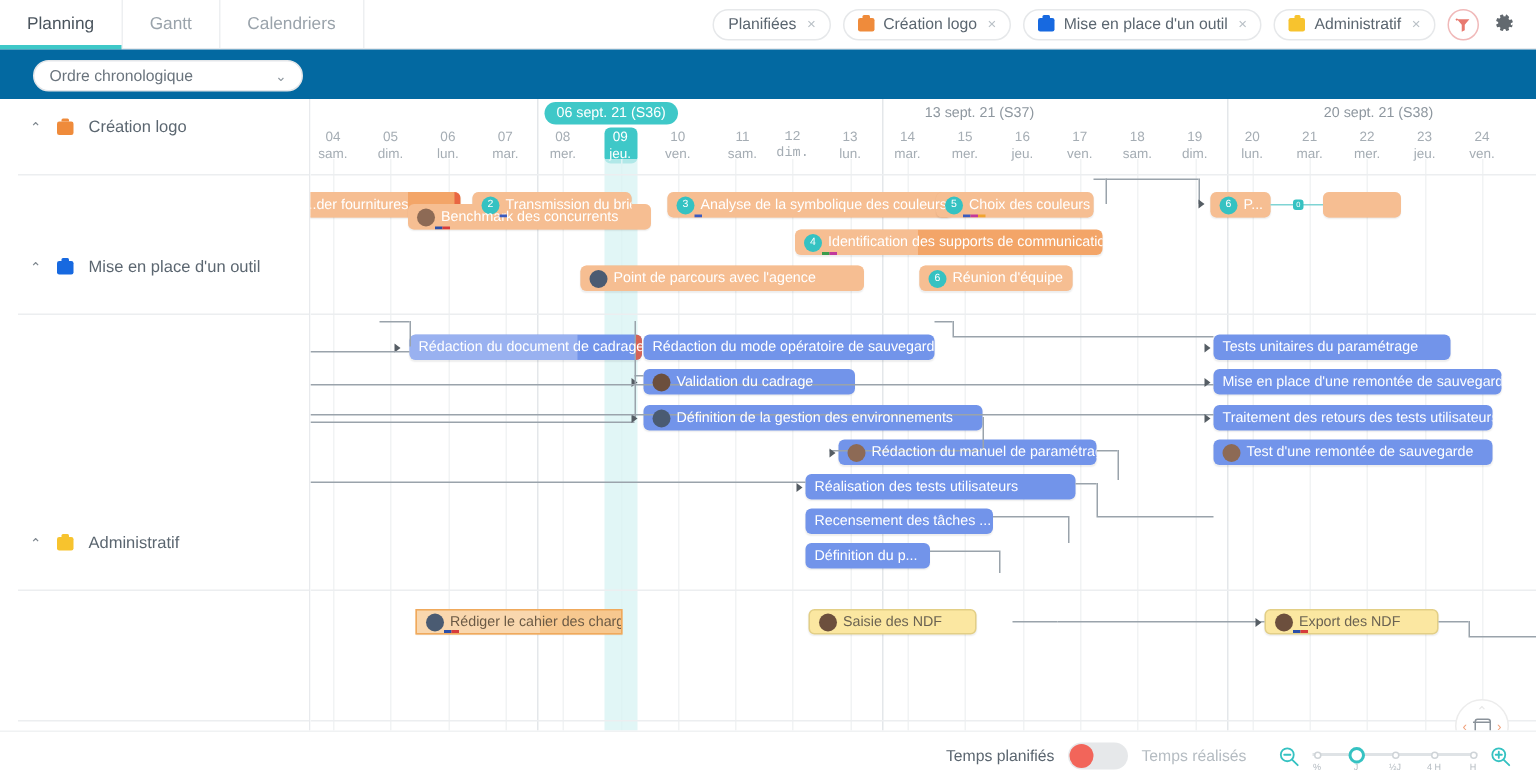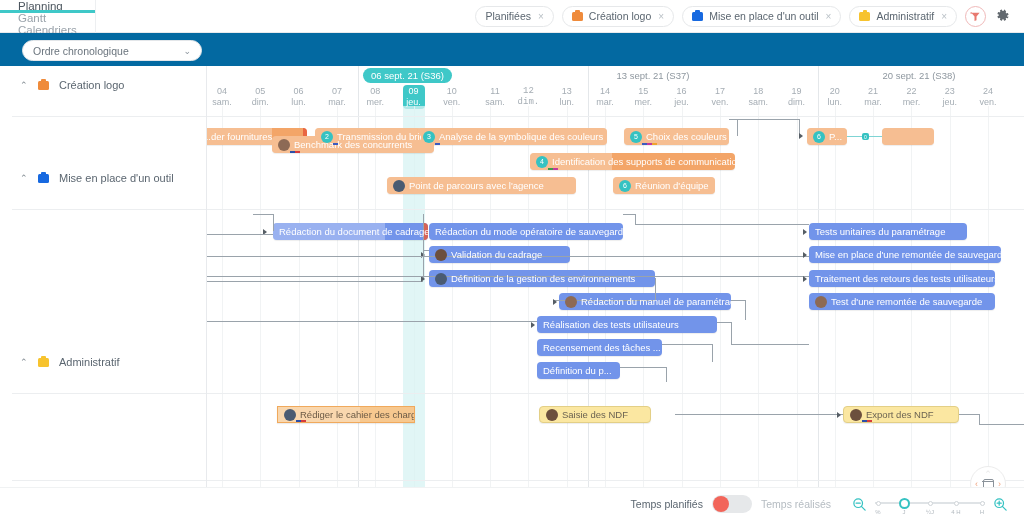--- a/index.html
+++ b/index.html
@@ -15,21 +15,21 @@
   }
 
   
   .topbar {
     height:33px; width:1024px;
     display:flex; align-items:stretch;
     border-bottom:1px solid #e8eaed;
     background:#fff;
     position:relative;
   }
-  .tabs { display:flex; align-items:stretch;flex-direction:column; }
+  .tabs { display:flex; align-items:stretch; }
   .tab {
     padding:0 18px;
     display:flex; align-items:center;
     font-size:11.5px; color:#9aa3ab;
     border-right:1px solid #edeff1;
     position:relative;
     cursor:pointer;
   }
   .tab.active { color:#4b555e; }
   .tab.active:after {
@@ -465,21 +465,21 @@
           <div class="endcap"></div>
         </div>
         <div class="bar orange" style="left: 108px; top: 62px; width: 106px;">
           <div class="prog" style="width: 100%;"></div>
           <div class="av teal">2</div>
           <span class="lbl">Transmission du brief</span>
           <div class="flags" style="left: 18px;">
             <i style="background: rgb(59, 91, 191);"></i>
           </div>
         </div>
-        <div class="bar orange" style="left: 210px; top: 62px; width: 190px;">
+        <div class="bar orange" style="left: 238px; top: 62px; width: 190px;">
           <div class="prog" style="width: 100%;"></div>
           <div class="av teal">3</div>
           <span class="lbl">Analyse de la symbolique des couleurs</span>
           <div class="flags" style="left: 18px;">
             <i style="background: rgb(59, 91, 191);"></i>
           </div>
         </div>
         <div class="bar orange" style="left: 417px; top: 62px; width: 105px;">
           <div class="prog" style="width: 100%;"></div>
           <div class="av teal">5</div>

